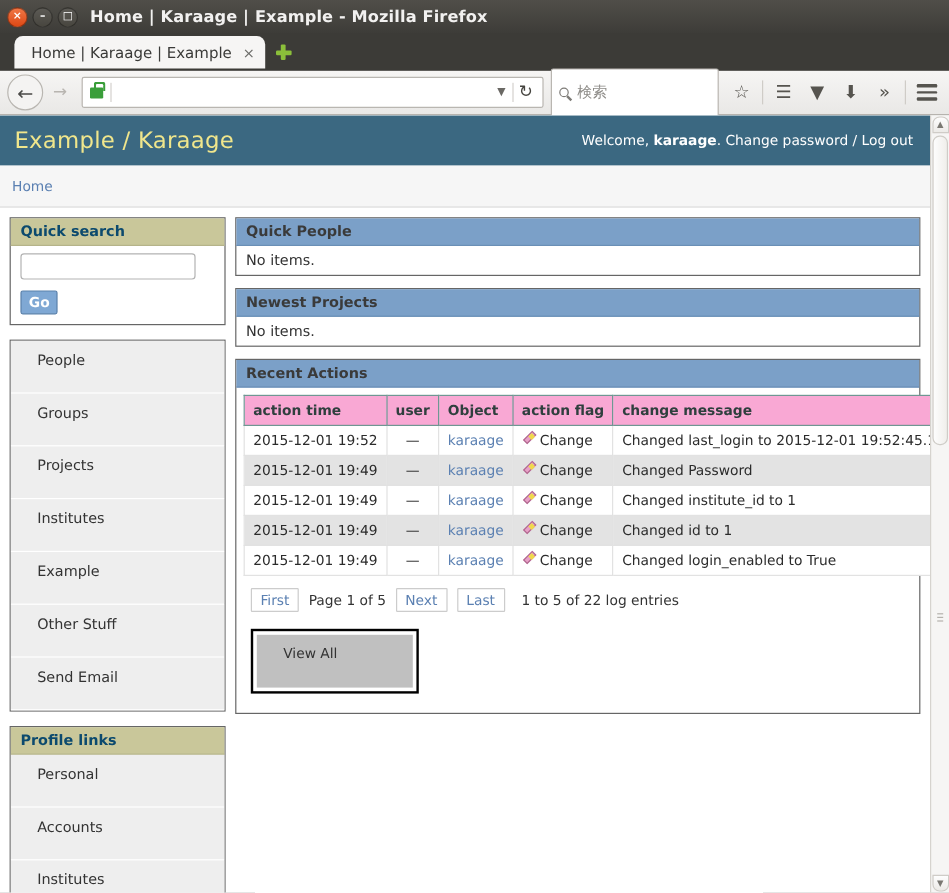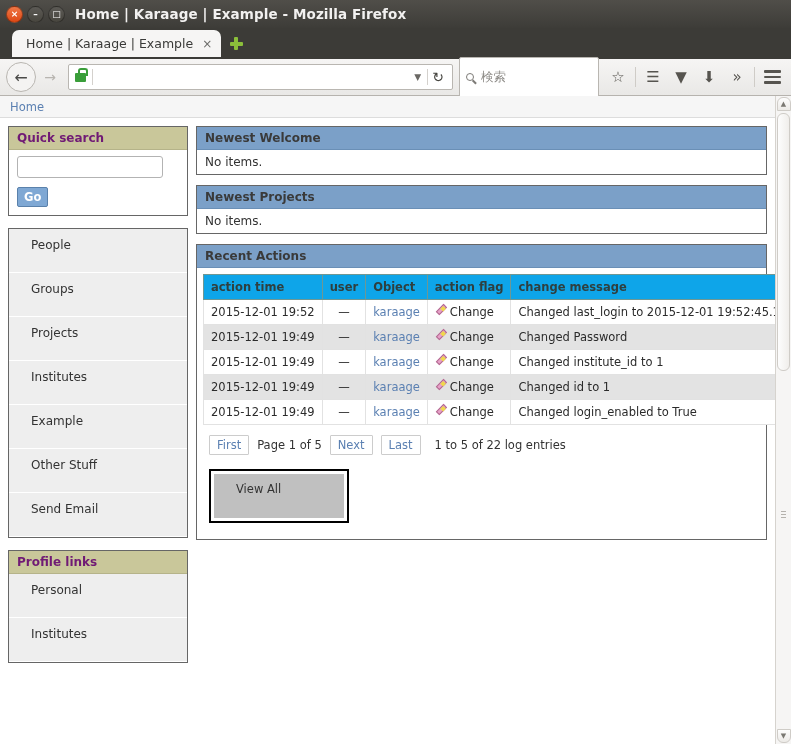--- a/index.html
+++ b/index.html
@@ -157,38 +157,38 @@
     display: flex; align-items: center; justify-content: space-between;
     padding: 0 14px 0 12px;
   }
   .site-title {
     color: #f0e68c; font-size: 19px; font-weight: normal;
     letter-spacing: .2px;
   }
   .site-user { color: #ffffff; font-size: 11.5px; }
   .site-user b { font-weight: bold; }
   .breadcrumb {
-    height: 22px; background: #f6f6f6;
+    height: 35px; background: #f6f6f6;
     border-bottom: 1px solid #dddddd;
     display: flex; align-items: center;
     padding-left: 10px;
     font-size: 11.5px; color: #5b80b2;
   }
 
   .body-wrap { display: flex; padding: 8px 8px 0 8px; gap: 8px; }
   
   .sidebar { flex: 0 0 180px; }
   .module {
     border: 1px solid #666666;
     margin-bottom: 12px;
     background: #ffffff;
   }
   .module h2 {
     margin: 0; padding: 4px 8px;
-    background: #c9c79a; color: #701a75;
+    background: #c9c79a; color: #0c4a6e;
     font-size: 12px; font-weight: bold;
     border-bottom: 1px solid #b5b389;
   }
   .module .mod-body { padding: 6px 8px 8px 8px; }
   .qs-input {
     width: 146px; height: 22px;
     border: 1px solid #b3b3b3; border-radius: 3px;
     background: #fff;
     display: block; margin-bottom: 8px;
   }
@@ -222,21 +222,21 @@
   .panel .empty {
     padding: 5px 8px; font-size: 12px; color: #333;
   }
   .panel .panel-body { padding: 6px; }
 
   table.actions {
     width: 100%; border-collapse: collapse;
     font-size: 11.5px;
   }
   table.actions th {
-    background: #0ea5e9; color: #2f3f3e;
+    background: #f9a8d4; color: #2f3f3e;
     text-align: left; font-weight: bold;
     padding: 5px 7px;
     border: 1px solid #6f9793;
     white-space: nowrap;
   }
   table.actions td {
     padding: 5px 7px;
     border: 1px solid #e2e2e2;
     color: #2b2b2b;
     vertical-align: middle;
@@ -373,20 +373,24 @@
           <i></i>
           <i></i>
           <i></i>
         </span>
     </div>
   </div>
 
   <div class="viewport">
     <div class="page">
 
+      <div class="site-header">
+        <div class="site-title">Example / Karaage</div>
+        <div class="site-user"><span>Welcome, </span><b>karaage</b><span>. Change password / Log out</span></div>
+      </div>
 
       <div class="breadcrumb">
         <span>Home</span>
       </div>
 
       <div class="body-wrap">
 
         <div class="sidebar">
 
           <div class="module">
@@ -423,31 +427,34 @@
             </ul>
           </div>
 
           <div class="module">
             <h2>Profile links</h2>
             <ul class="linklist">
               <li>
                   <a>Personal</a>
                 </li>
               <li>
+                  <a>Accounts</a>
+                </li>
+              <li>
                   <a>Institutes</a>
                 </li>
             </ul>
           </div>
 
         </div>
 
         <div class="content">
 
           <div class="panel">
-            <h2>Newest Welcome</h2>
+            <h2>Quick People</h2>
             <div class="empty">No items.</div>
           </div>
 
           <div class="panel">
             <h2>Newest Projects</h2>
             <div class="empty">No items.</div>
           </div>
 
           <div class="panel">
             <h2>Recent Actions</h2>

